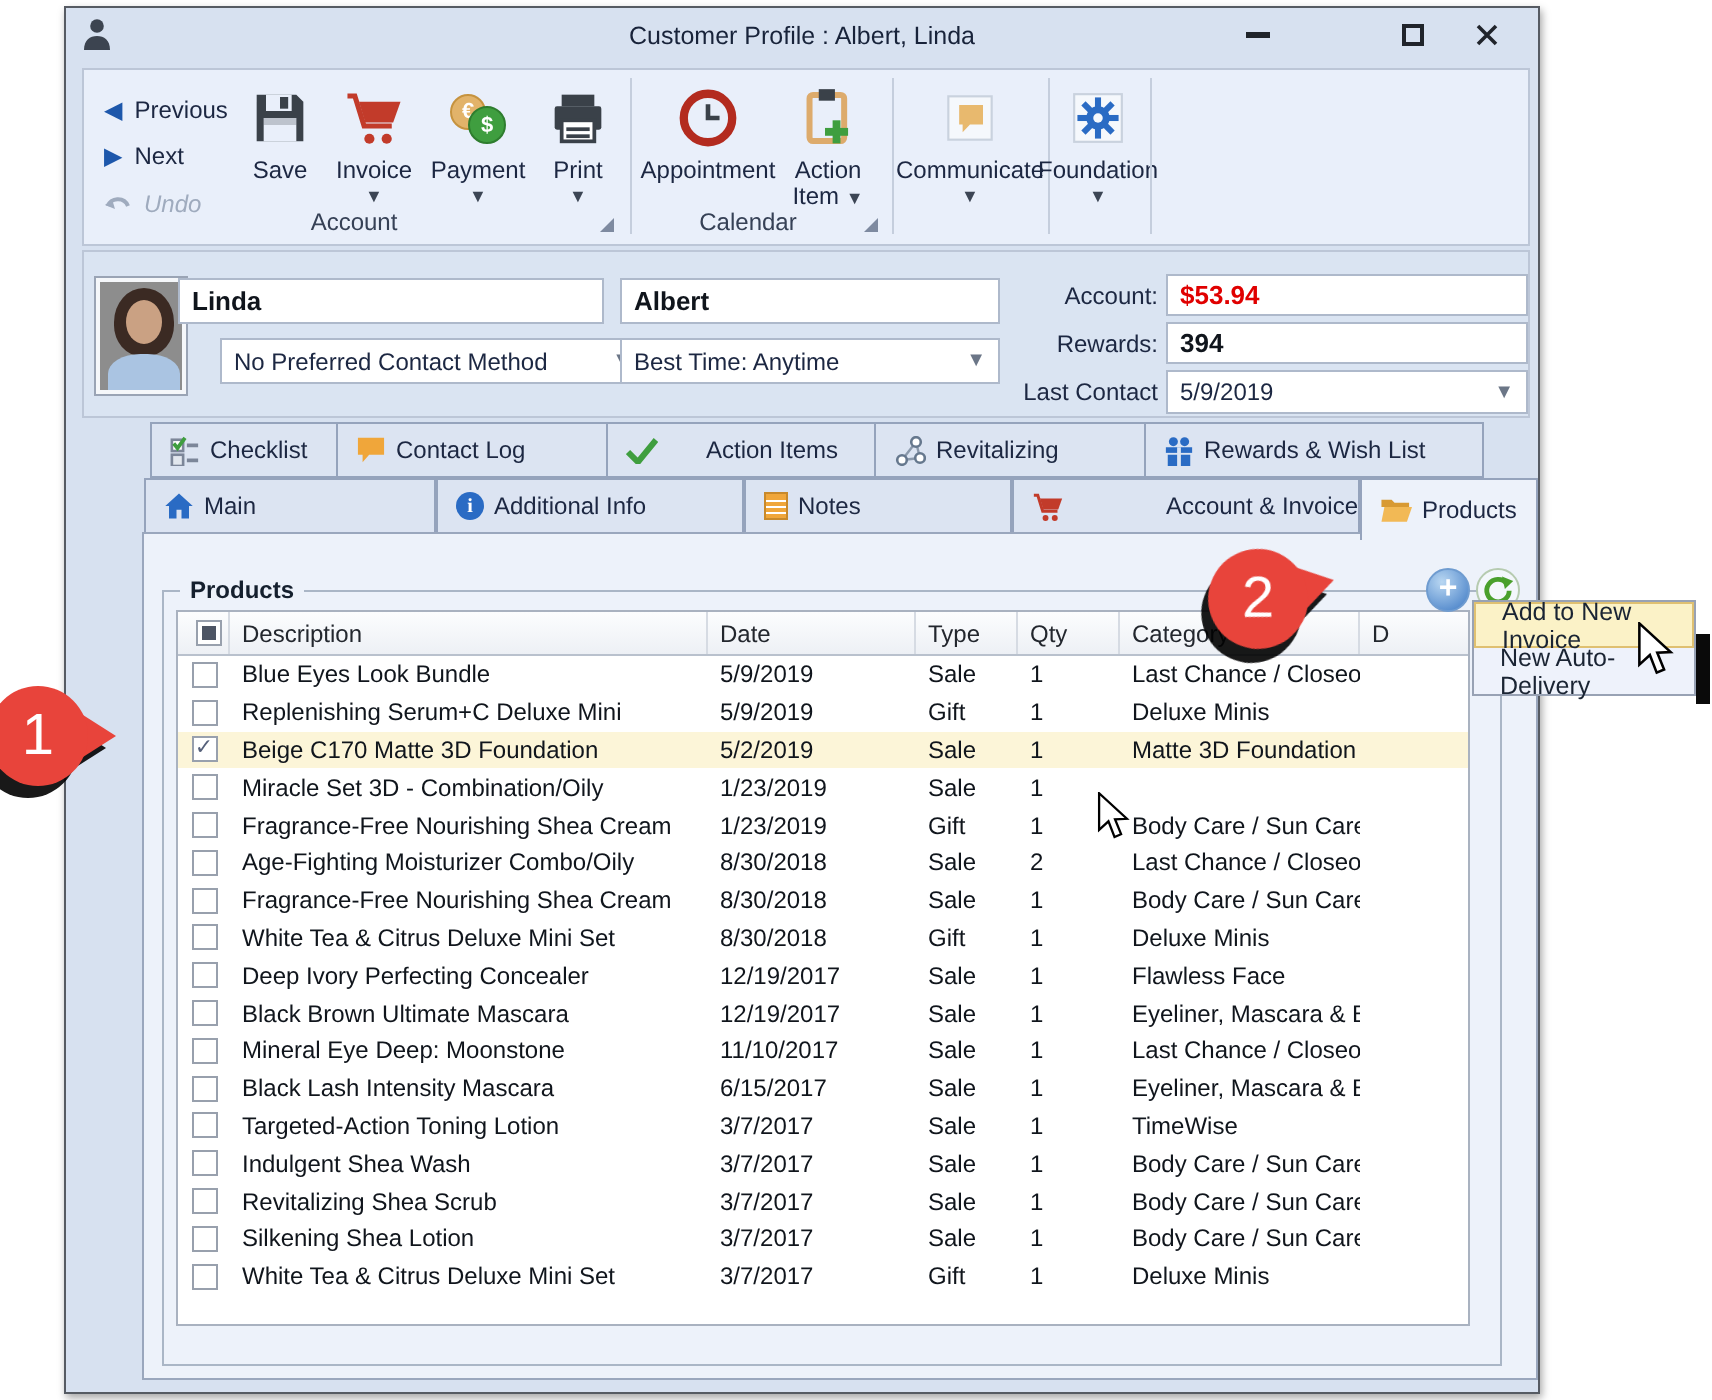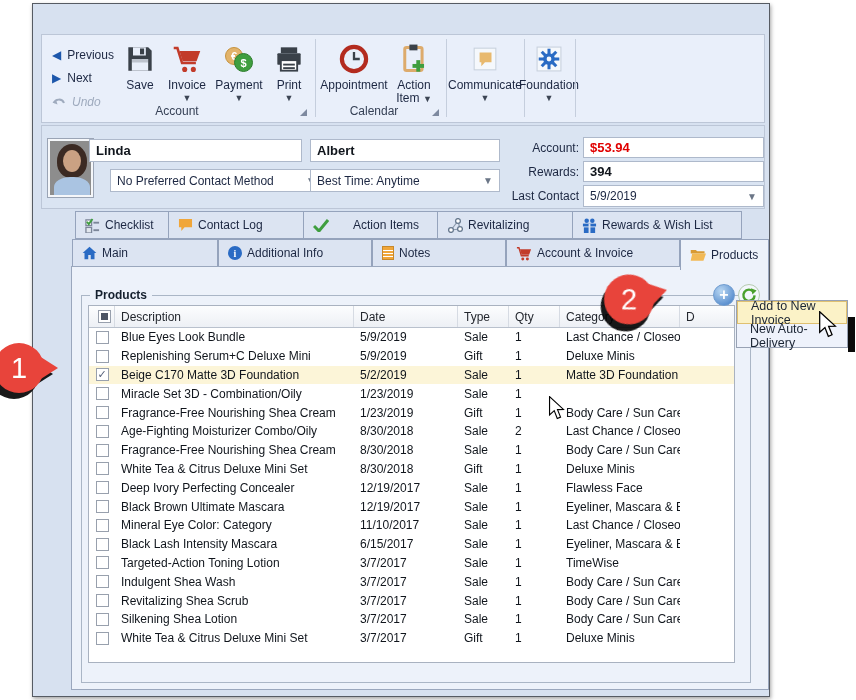--- a/index.html
+++ b/index.html
@@ -78,20 +78,40 @@
   .pin .tail { position:absolute; left:42px; top:11px; width:0; height:0; border-top:14px solid transparent; border-bottom:14px solid transparent; border-left:22px solid #e8443b; }
   .pin .num { position:absolute; left:0; top:0; width:50px; height:50px; display:flex; align-items:center; justify-content:center; color:#fff; font-size:29px; }
   .cursor { position:absolute; z-index:15; }
 </style>
 </head>
 <body>
 
 <div id="canvas">
   <div class="window">
 
+    <div class="titlebar">
+      <span class="person-badge">
+        <svg width="15" height="16" viewBox="0 0 15 16">
+            <circle cx="7.5" cy="4" r="3.4" fill="#3c4450"></circle>
+            <path d="M1 16 c0-5 3-7 6.5-7 s6.5 2 6.5 7z" fill="#3c4450"></path>
+          </svg>
+      </span>
+      <span class="title">Customer Profile : Albert, Linda</span>
+      <span class="sysbtn" style="left:581px;">
+          <span style="width:12px;height:3px;background:#20242b;"></span>
+        </span>
+      <span class="sysbtn" style="left:658px;">
+          <span style="width:11px;height:11px;border:2px solid #20242b;"></span>
+        </span>
+      <span class="sysbtn" style="left:695px;">
+        <svg width="11" height="11" viewBox="0 0 11 11">
+            <path d="M1 1 L10 10 M10 1 L1 10" stroke="#20242b" stroke-width="1.8"></path>
+          </svg>
+      </span>
+    </div>
 
     <div class="ribbon">
       <div class="navitem" style="top:10px;">
         <span class="tri">◀</span>
           <span>Previous</span>
       </div>
       <div class="navitem" style="top:33px;">
         <span class="tri">▶</span>
           <span>Next</span>
       </div>
@@ -302,21 +322,21 @@
       <span>Main</span>
     </div>
     <div class="tab" style="left:185px;top:235px;width:154px;">
       <span style="width:14px;height:14px;border-radius:50%;background:#2a6bc4;color:#fff;font-size:10px;font-weight:bold;display:inline-flex;align-items:center;justify-content:center;font-family:'Liberation Serif',serif;">i</span>
       <span>Additional Info</span>
     </div>
     <div class="tab" style="left:339px;top:235px;width:134px;">
       <span style="width:12px;height:14px;background:#f0a63a;border:1px solid #c8892b;display:inline-block;background-image:linear-gradient(#f0a63a 3px,#fff 3px,#fff 4px,#f0a63a 4px,#f0a63a 6px,#fff 6px,#fff 7px,#f0a63a 7px,#f0a63a 9px,#fff 9px,#fff 10px,#f0a63a 10px);"></span>
       <span>Notes</span>
     </div>
-    <div class="tab" style="left:473px;top:235px;width:174px;">
+    <div class="tab" style="left:473px;top:235px;width:174px;justify-content:space-between;">
       <svg width="16" height="15" viewBox="0 0 26 24">
           <path d="M1.5 2.5h3.2l4 13h12" fill="none" stroke="#c23b2a" stroke-width="2.4"></path>
           <path fill="#c23b2a" d="M6.5 5h18l-3.2 9H9.2z"></path>
           <circle cx="11" cy="21" r="2.4" fill="#c23b2a"></circle>
           <circle cx="18.5" cy="21" r="2.4" fill="#c23b2a"></circle>
         </svg>
       <span>Account &amp; Invoice</span>
     </div>
     <div class="tab active" style="left:647px;top:235px;width:89px;">
       <svg width="16" height="14" viewBox="0 0 22 18">
@@ -459,21 +479,21 @@
               <div class="td">12/19/2017</div>
               <div class="td">Sale</div>
               <div class="td">1</div>
               <div class="td">Eyeliner, Mascara &amp; B…</div>
               <div class="td"></div>
             </div>
             <div class="trow">
               <div class="cbwrap">
                 <span class="cb"></span>
               </div>
-              <div class="td">Mineral Eye Color: Category</div>
+              <div class="td">Mineral Eye Deep: Moonstone</div>
               <div class="td">11/10/2017</div>
               <div class="td">Sale</div>
               <div class="td">1</div>
               <div class="td">Last Chance / Closeo…</div>
               <div class="td"></div>
             </div>
             <div class="trow">
               <div class="cbwrap">
                 <span class="cb"></span>
               </div>

